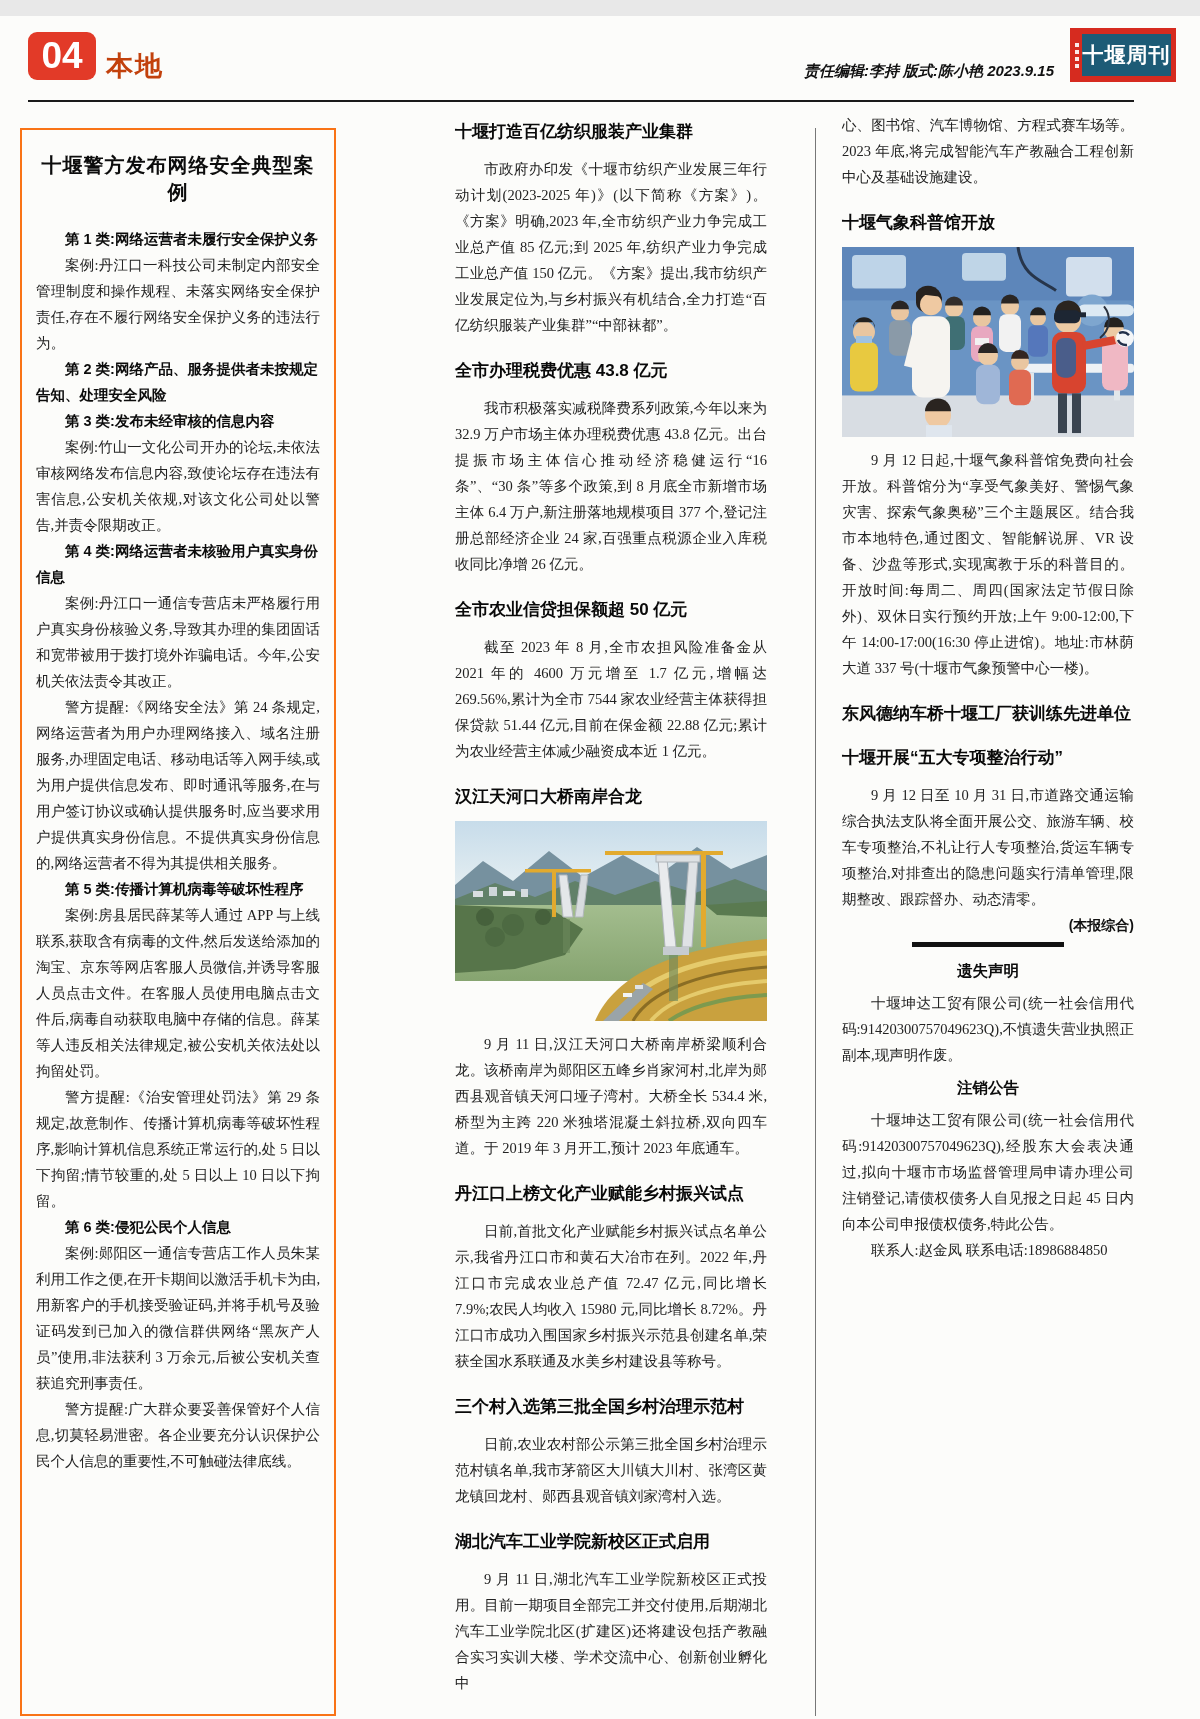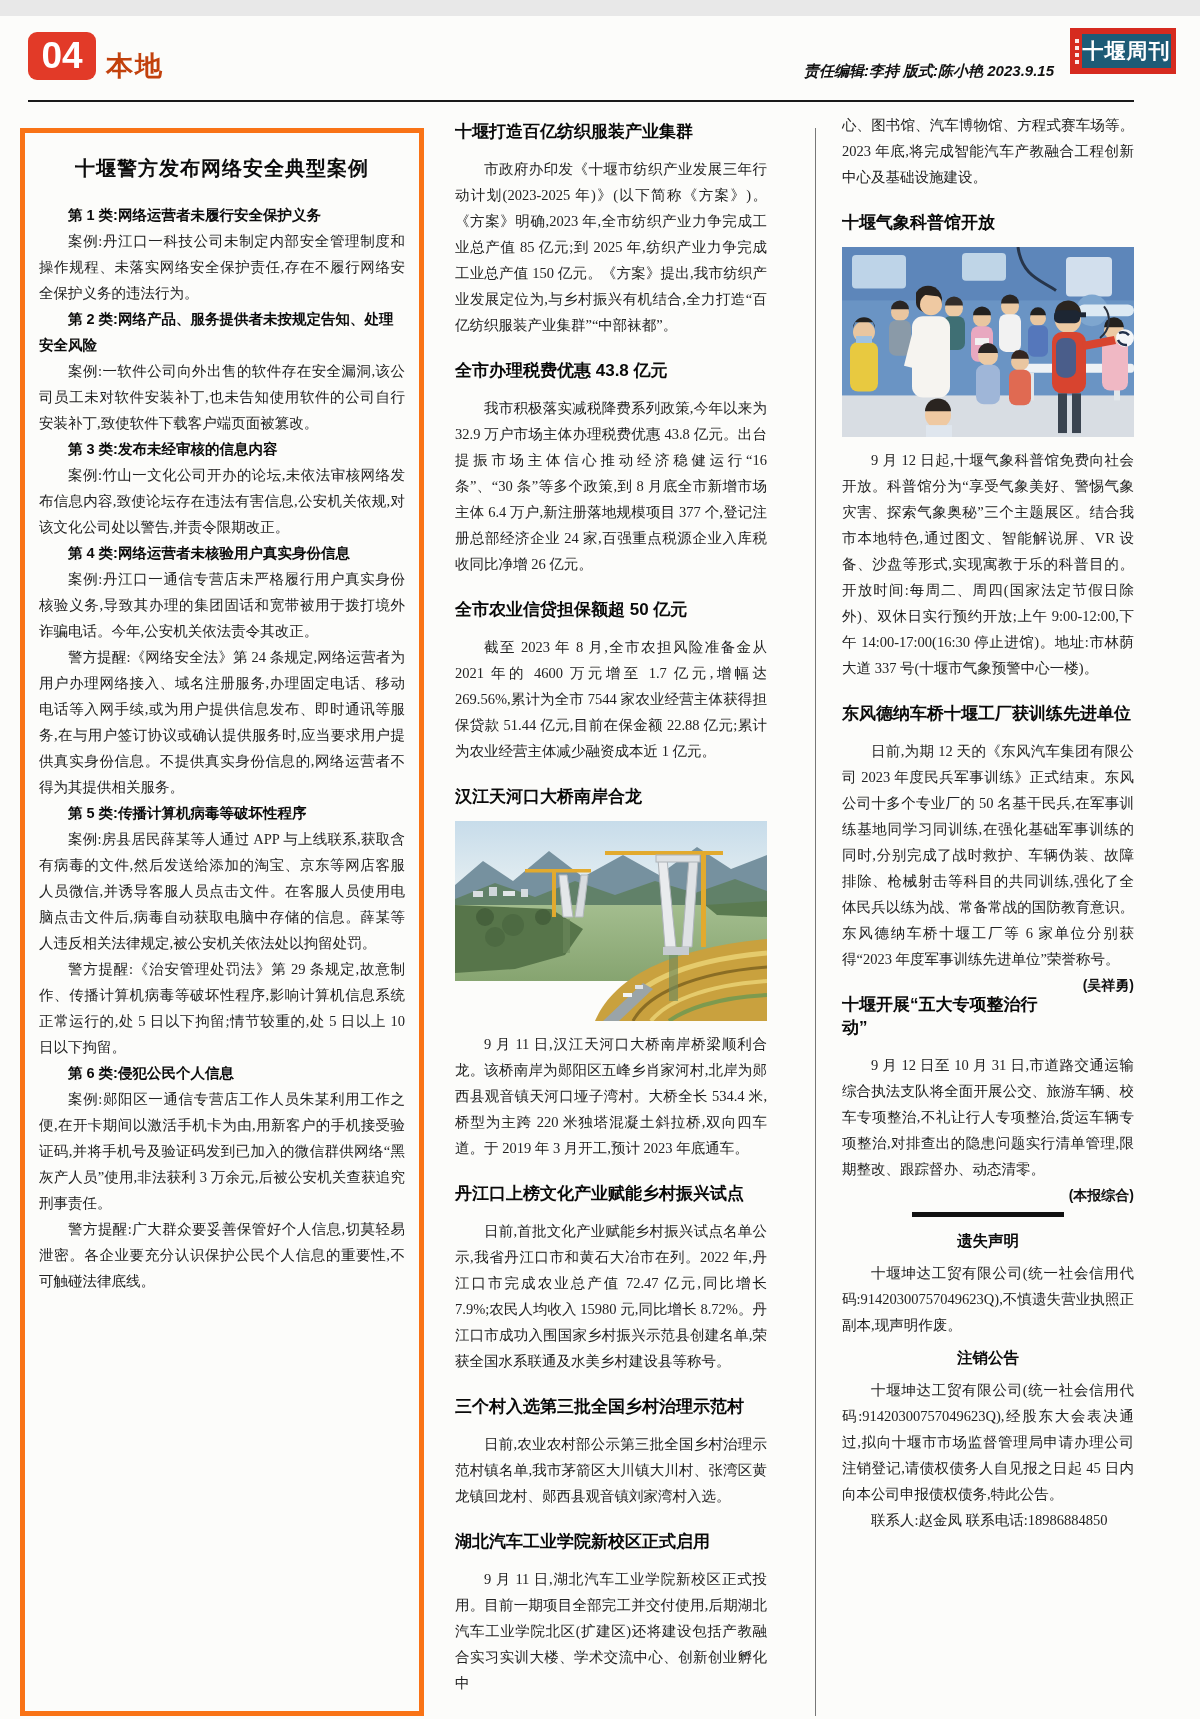--- a/index.html
+++ b/index.html
@@ -7,30 +7,30 @@
         font-family:"Liberation Serif","DejaVu Serif",serif;color:#1f1f1f;}
 
   
   .page-badge{position:absolute;left:28px;top:16px;width:68px;height:48px;background:#e23a28;border-radius:9px;
       color:#fff;font-family:"Liberation Sans","DejaVu Sans",sans-serif;font-weight:700;font-size:37px;
       display:flex;align-items:center;justify-content:center;}
   .section-label{position:absolute;left:106px;top:32px;font-family:"Liberation Sans","DejaVu Sans",sans-serif;
       font-weight:700;font-size:27px;color:#c2410c;letter-spacing:2px;}
   .editor-line{position:absolute;right:146px;top:46px;font-style:italic;font-weight:700;
       font-family:"Liberation Sans","DejaVu Sans",sans-serif;font-size:15px;color:#111;}
-  .masthead{position:absolute;right:24px;top:12px;width:106px;height:46px;background:#d62b1f;
+  .masthead{position:absolute;right:24px;top:12px;width:106px;height:54px;background:#d62b1f;
       display:flex;align-items:stretch;box-sizing:border-box;padding:6px 5px 6px 2px;}
   .masthead-side{width:10px;display:flex;flex-direction:column;justify-content:center;align-items:center;gap:3px;}
   .masthead-side i{display:block;width:4px;height:4px;background:#fff;opacity:.9;}
   .masthead-inner{flex:1;background:#1d5b76;color:#fff;font-family:"Liberation Sans","DejaVu Sans",sans-serif;
       font-weight:700;font-size:21px;display:flex;align-items:center;justify-content:center;letter-spacing:1px;}
   .header-rule{position:absolute;left:28px;top:84px;width:1106px;height:2px;background:#1a1a1a;}
 
   
-  .left-box{position:absolute;left:20px;top:112px;width:404px;height:1588px;border:5px solid #f97316;
+  .left-box{position:absolute;left:20px;top:112px;width:316px;height:1588px;border:2px solid #f97316;
       box-sizing:border-box;padding:18px 14px 0;}
   .feature-title{font-family:"Liberation Sans","DejaVu Sans",sans-serif;font-weight:700;font-size:20px;
       text-align:center;margin:4px 0 20px;color:#0c0c0c;letter-spacing:1px;}
   .case-heading{font-family:"Liberation Sans","DejaVu Sans",sans-serif;font-weight:700;font-size:14.5px;
       line-height:26px;text-indent:2em;margin:0;color:#0c0c0c;}
   .body-para{font-size:14.5px;line-height:26px;text-indent:2em;text-align:justify;margin:0;color:#222;}
   .no-indent{text-indent:0;}
 
   .col-mid{position:absolute;left:455px;top:96px;width:312px;}
   .col-right{position:absolute;left:842px;top:96px;width:292px;}
@@ -64,21 +64,20 @@
     <span class="masthead-inner">十堰周刊</span>
   </div>
   <div class="header-rule"></div>
 
   <section class="left-box">
     <h2 class="feature-title">十堰警方发布网络安全典型案例</h2>
     <div>
         <p class="case-heading">第 1 类:网络运营者未履行安全保护义务</p>
         <p class="body-para">案例:丹江口一科技公司未制定内部安全管理制度和操作规程、未落实网络安全保护责任,存在不履行网络安全保护义务的违法行为。</p>
         <p class="case-heading">第 2 类:网络产品、服务提供者未按规定告知、处理安全风险</p>
-        <p class="body-para">案例:一软件公司向外出售的软件存在安全漏洞,该公司员工未对软件安装补丁,也未告知使用软件的公司自行安装补丁,致使软件下载客户端页面被篡改。</p>
         <p class="case-heading">第 3 类:发布未经审核的信息内容</p>
         <p class="body-para">案例:竹山一文化公司开办的论坛,未依法审核网络发布信息内容,致使论坛存在违法有害信息,公安机关依规,对该文化公司处以警告,并责令限期改正。</p>
         <p class="case-heading">第 4 类:网络运营者未核验用户真实身份信息</p>
         <p class="body-para">案例:丹江口一通信专营店未严格履行用户真实身份核验义务,导致其办理的集团固话和宽带被用于拨打境外诈骗电话。今年,公安机关依法责令其改正。</p>
         <p class="body-para">警方提醒:《网络安全法》第 24 条规定,网络运营者为用户办理网络接入、域名注册服务,办理固定电话、移动电话等入网手续,或为用户提供信息发布、即时通讯等服务,在与用户签订协议或确认提供服务时,应当要求用户提供真实身份信息。不提供真实身份信息的,网络运营者不得为其提供相关服务。</p>
         <p class="case-heading">第 5 类:传播计算机病毒等破坏性程序</p>
         <p class="body-para">案例:房县居民薛某等人通过 APP 与上线联系,获取含有病毒的文件,然后发送给添加的淘宝、京东等网店客服人员微信,并诱导客服人员点击文件。在客服人员使用电脑点击文件后,病毒自动获取电脑中存储的信息。薛某等人违反相关法律规定,被公安机关依法处以拘留处罚。</p>
         <p class="body-para">警方提醒:《治安管理处罚法》第 29 条规定,故意制作、传播计算机病毒等破坏性程序,影响计算机信息系统正常运行的,处 5 日以下拘留;情节较重的,处 5 日以上 10 日以下拘留。</p>
         <p class="case-heading">第 6 类:侵犯公民个人信息</p>
         <p class="body-para">案例:郧阳区一通信专营店工作人员朱某利用工作之便,在开卡期间以激活手机卡为由,用新客户的手机接受验证码,并将手机号及验证码发到已加入的微信群供网络“黑灰产人员”使用,非法获利 3 万余元,后被公安机关查获追究刑事责任。</p>
@@ -239,21 +238,20 @@
       <path d="M277 87 a9 9 0 0 1 10 2 M276 94 a9 9 0 0 0 9 5" stroke="#22304a" stroke-width="2.5" fill="none"></path>
       <path d="M262 60 C270 70 268 84 258 92" stroke="#2a313c" stroke-width="2" fill="none"></path>
       <rect x="216" y="148" width="9" height="40" fill="#3a4450"></rect>
               <rect x="230" y="148" width="9" height="40" fill="#3a4450"></rect>
     </g>
   </svg>
 <p class="body-para">9 月 12 日起,十堰气象科普馆免费向社会开放。科普馆分为“享受气象美好、警惕气象灾害、探索气象奥秘”三个主题展区。结合我市本地特色,通过图文、智能解说屏、VR 设备、沙盘等形式,实现寓教于乐的科普目的。开放时间:每周二、周四(国家法定节假日除外)、双休日实行预约开放;上午 9:00-12:00,下午 14:00-17:00(16:30 停止进馆)。地址:市林荫大道 337 号(十堰市气象预警中心一楼)。</p>
         </article>
         <article>
           <h3 class="headline">东风德纳车桥十堰工厂获训练先进单位</h3>
-          <p class="body-para">日前,为期 12 天的《东风汽车集团有限公司 2023 年度民兵军事训练》正式结束。东风公司十多个专业厂的 50 名基干民兵,在军事训练基地同学习同训练,在强化基础军事训练的同时,分别完成了战时救护、车辆伪装、故障排除、枪械射击等科目的共同训练,强化了全体民兵以练为战、常备常战的国防教育意识。东风德纳车桥十堰工厂等 6 家单位分别获得“2023 年度军事训练先进单位”荣誉称号。<span class="byline">(吴祥勇)</span></p>
         </article>
         <article>
           <h3 class="headline">十堰开展“五大专项整治行动”</h3>
           <p class="body-para">9 月 12 日至 10 月 31 日,市道路交通运输综合执法支队将全面开展公交、旅游车辆、校车专项整治,不礼让行人专项整治,货运车辆专项整治,对排查出的隐患问题实行清单管理,限期整改、跟踪督办、动态清零。<span class="byline">(本报综合)</span></p>
         </article>
       </div>
     <div class="notice-divider"></div>
     <div>
         <div>
           <h4 class="notice-title">遗失声明</h4>

